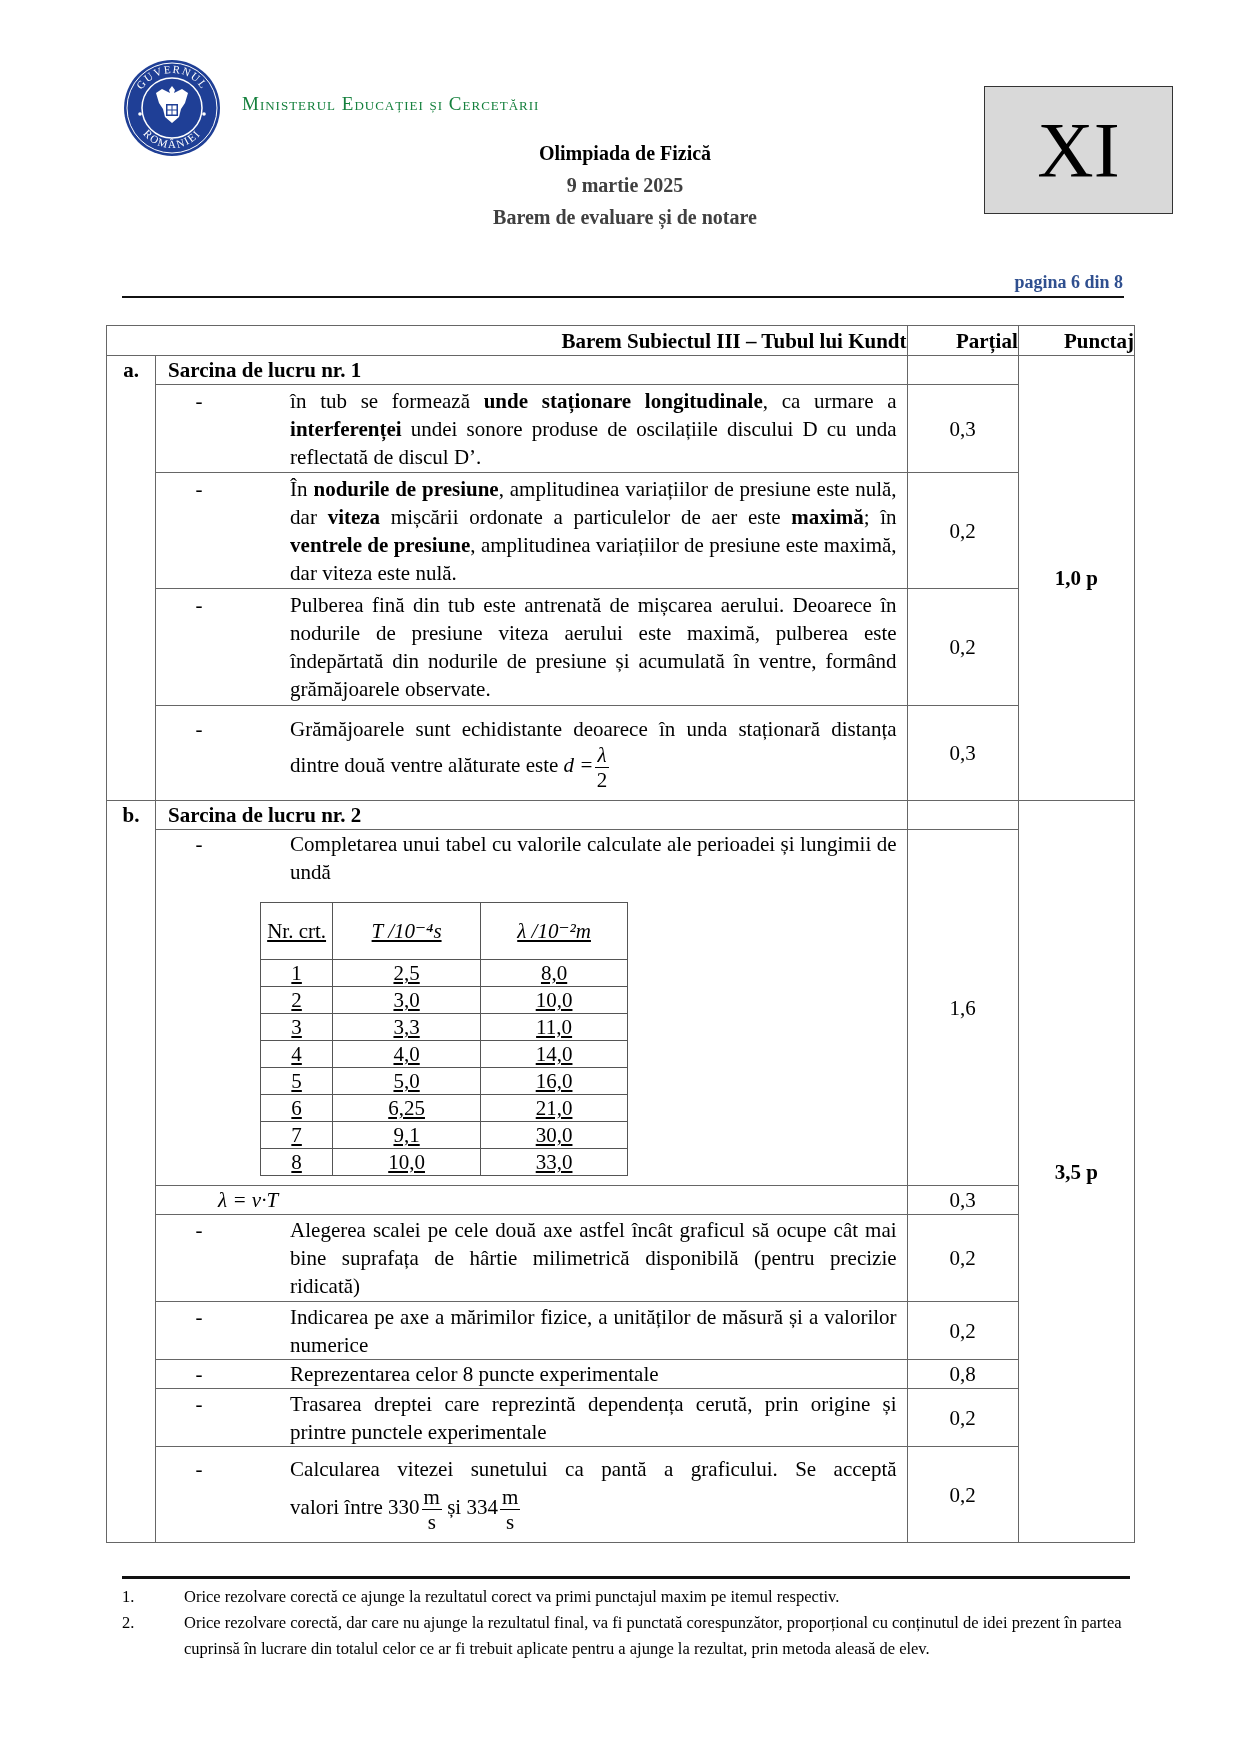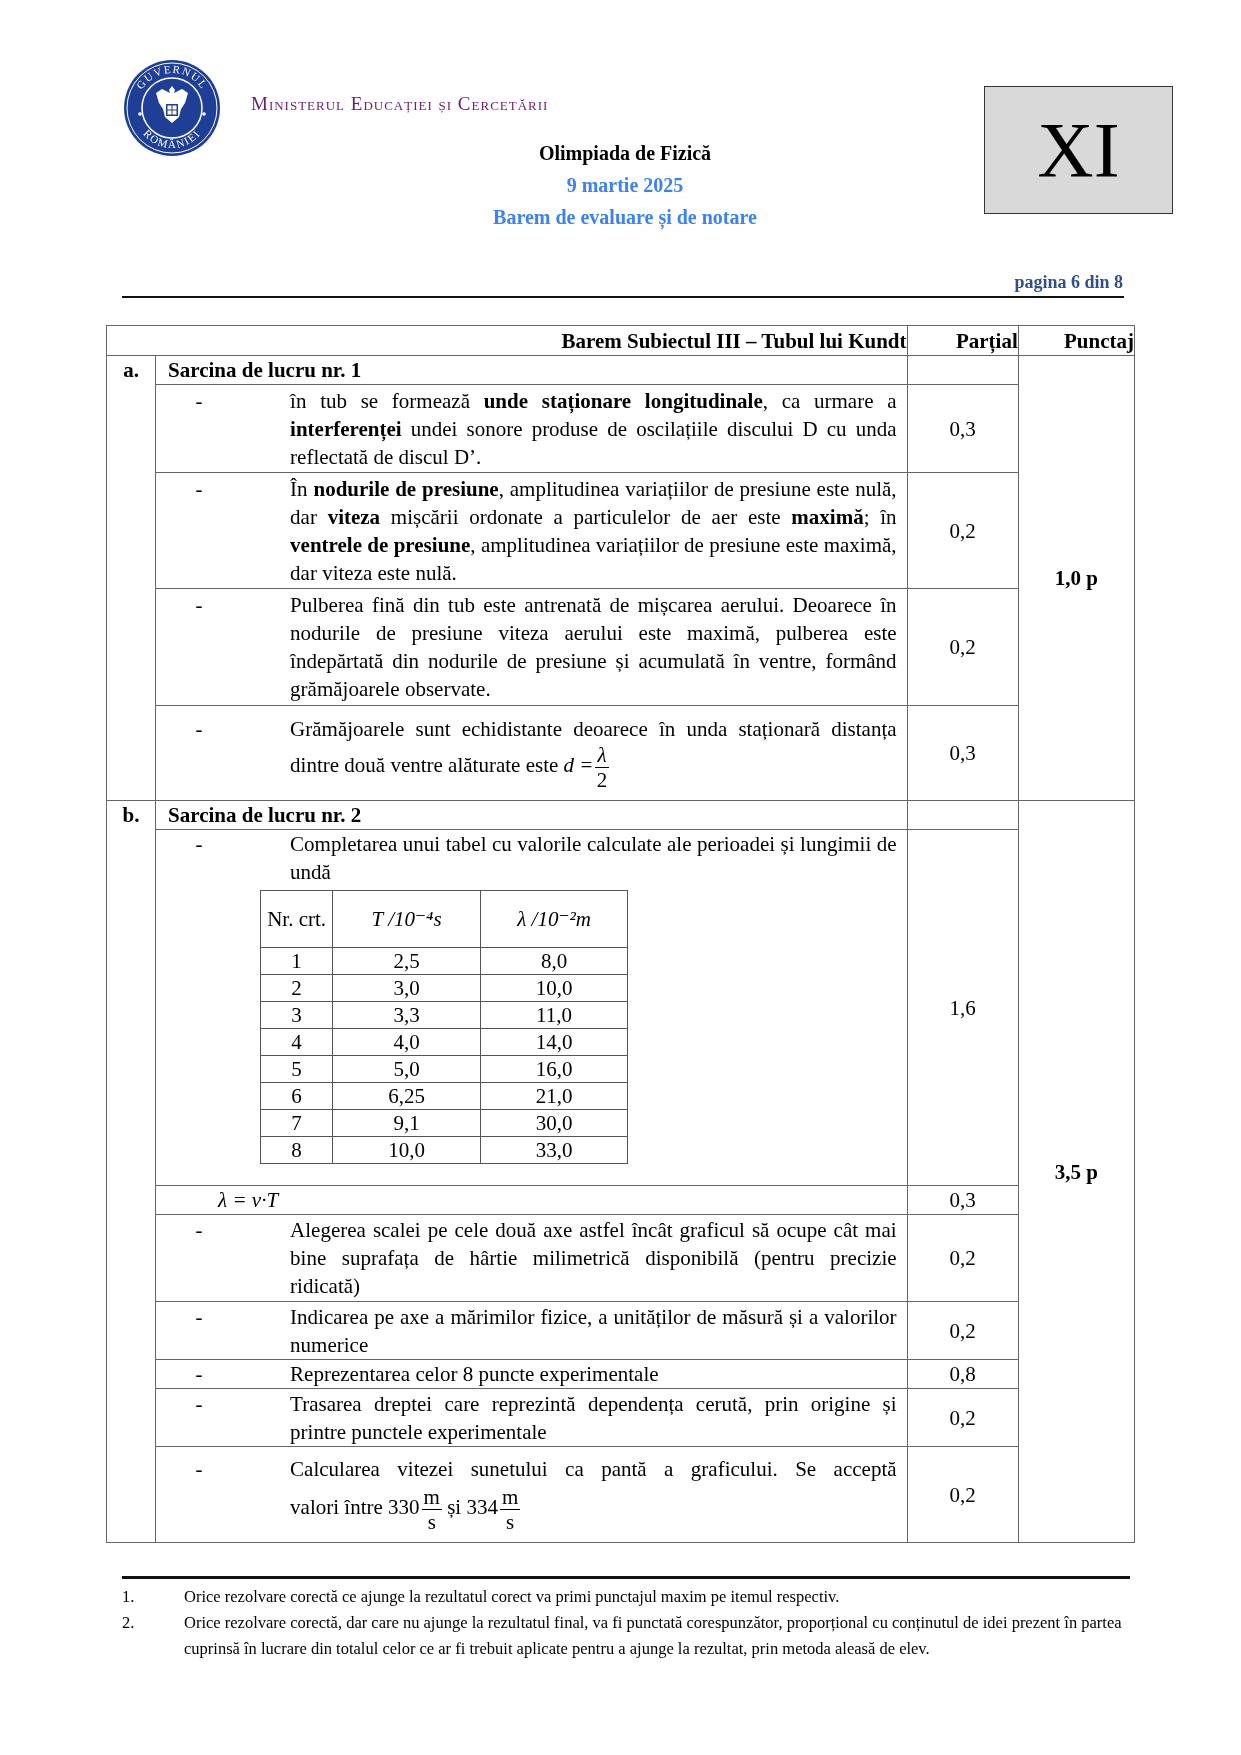--- a/index.html
+++ b/index.html
@@ -2,24 +2,24 @@
 <html><head>
 <meta charset="utf-8">
 <style>
   html, body { margin:0; padding:0; background:#ffffff; }
   body { width:1241px; height:1755px; position:relative; overflow:hidden;
          font-family:"Liberation Serif", "DejaVu Serif", serif; color:#000; }
   .abs { position:absolute; }
 
   
   .logo { left:123px; top:59px; width:98px; height:98px; }
-  .ministry { left:251px; top:93px; font-size:19px; color:#701a75; letter-spacing:1px;
+  .ministry { left:242px; top:93px; font-size:19px; color:#15803d; letter-spacing:1px;
               font-variant:small-caps; white-space:nowrap; font-family:"Liberation Serif", serif; }
   .titles { left:300px; width:650px; text-align:center; font-weight:bold; font-size:20px; line-height:32px; top:137px; }
-  .titles .navy { color:#3b82f6; }
+  .titles .navy { color:#404040; }
   .xi-box { left:984px; top:86px; width:189px; height:128px; background:#d9d9d9; border:1.5px solid #333;
             box-sizing:border-box; display:flex; align-items:center; justify-content:center;
             font-size:78px; font-family:"Liberation Serif", serif; }
   .page-num { left:900px; top:272px; width:223px; text-align:right; font-size:18px; font-weight:bold; color:#2f4f8f; }
   .hrule { left:122px; top:296px; width:1002px; height:2px; background:#111; }
 
   
   table.barem { position:absolute; left:106px; top:325px; width:1029px; border-collapse:collapse;
                 table-layout:fixed; font-size:21px; line-height:28px; }
   table.barem td { border:1.5px solid #666; vertical-align:middle; padding:0; }
@@ -37,21 +37,21 @@
   .item .body { flex:1; text-align:justify; padding-right:10px;margin-left:48px; }
   .pts { font-weight:bold; text-align:center; }
 
   
   .frac { display:inline-flex; flex-direction:column; align-items:center; vertical-align:middle; font-style:italic; line-height:24px; margin-left:2px; }
   .frac .num { border-bottom:1px solid #000; padding:0 2px; }
   .frac.up { font-style:normal; }
   .math-i { font-style:italic; }
 
   
-  table.inner { border-collapse:collapse; margin-left:104px; margin-top:4px; font-size:21px; line-height:26px; }
+  table.inner { border-collapse:collapse; margin-left:104px; margin-top:16px; font-size:21px; line-height:26px;text-decoration:underline; }
   table.inner td { border:1.5px solid #555; text-align:center; padding:0; height:26px; }
   table.inner .h td { height:56px; line-height:24px; }
   table.inner .k1 { width:71px; }
   table.inner .k2 { width:147px; }
   table.inner .k3 { width:146px; }
 
   
   .frule { left:122px; top:1576px; width:1008px; height:3px; background:#111; }
   .notes { left:122px; top:1584px; width:1010px; font-size:16.5px; line-height:26px; }
   .note { display:flex; }

